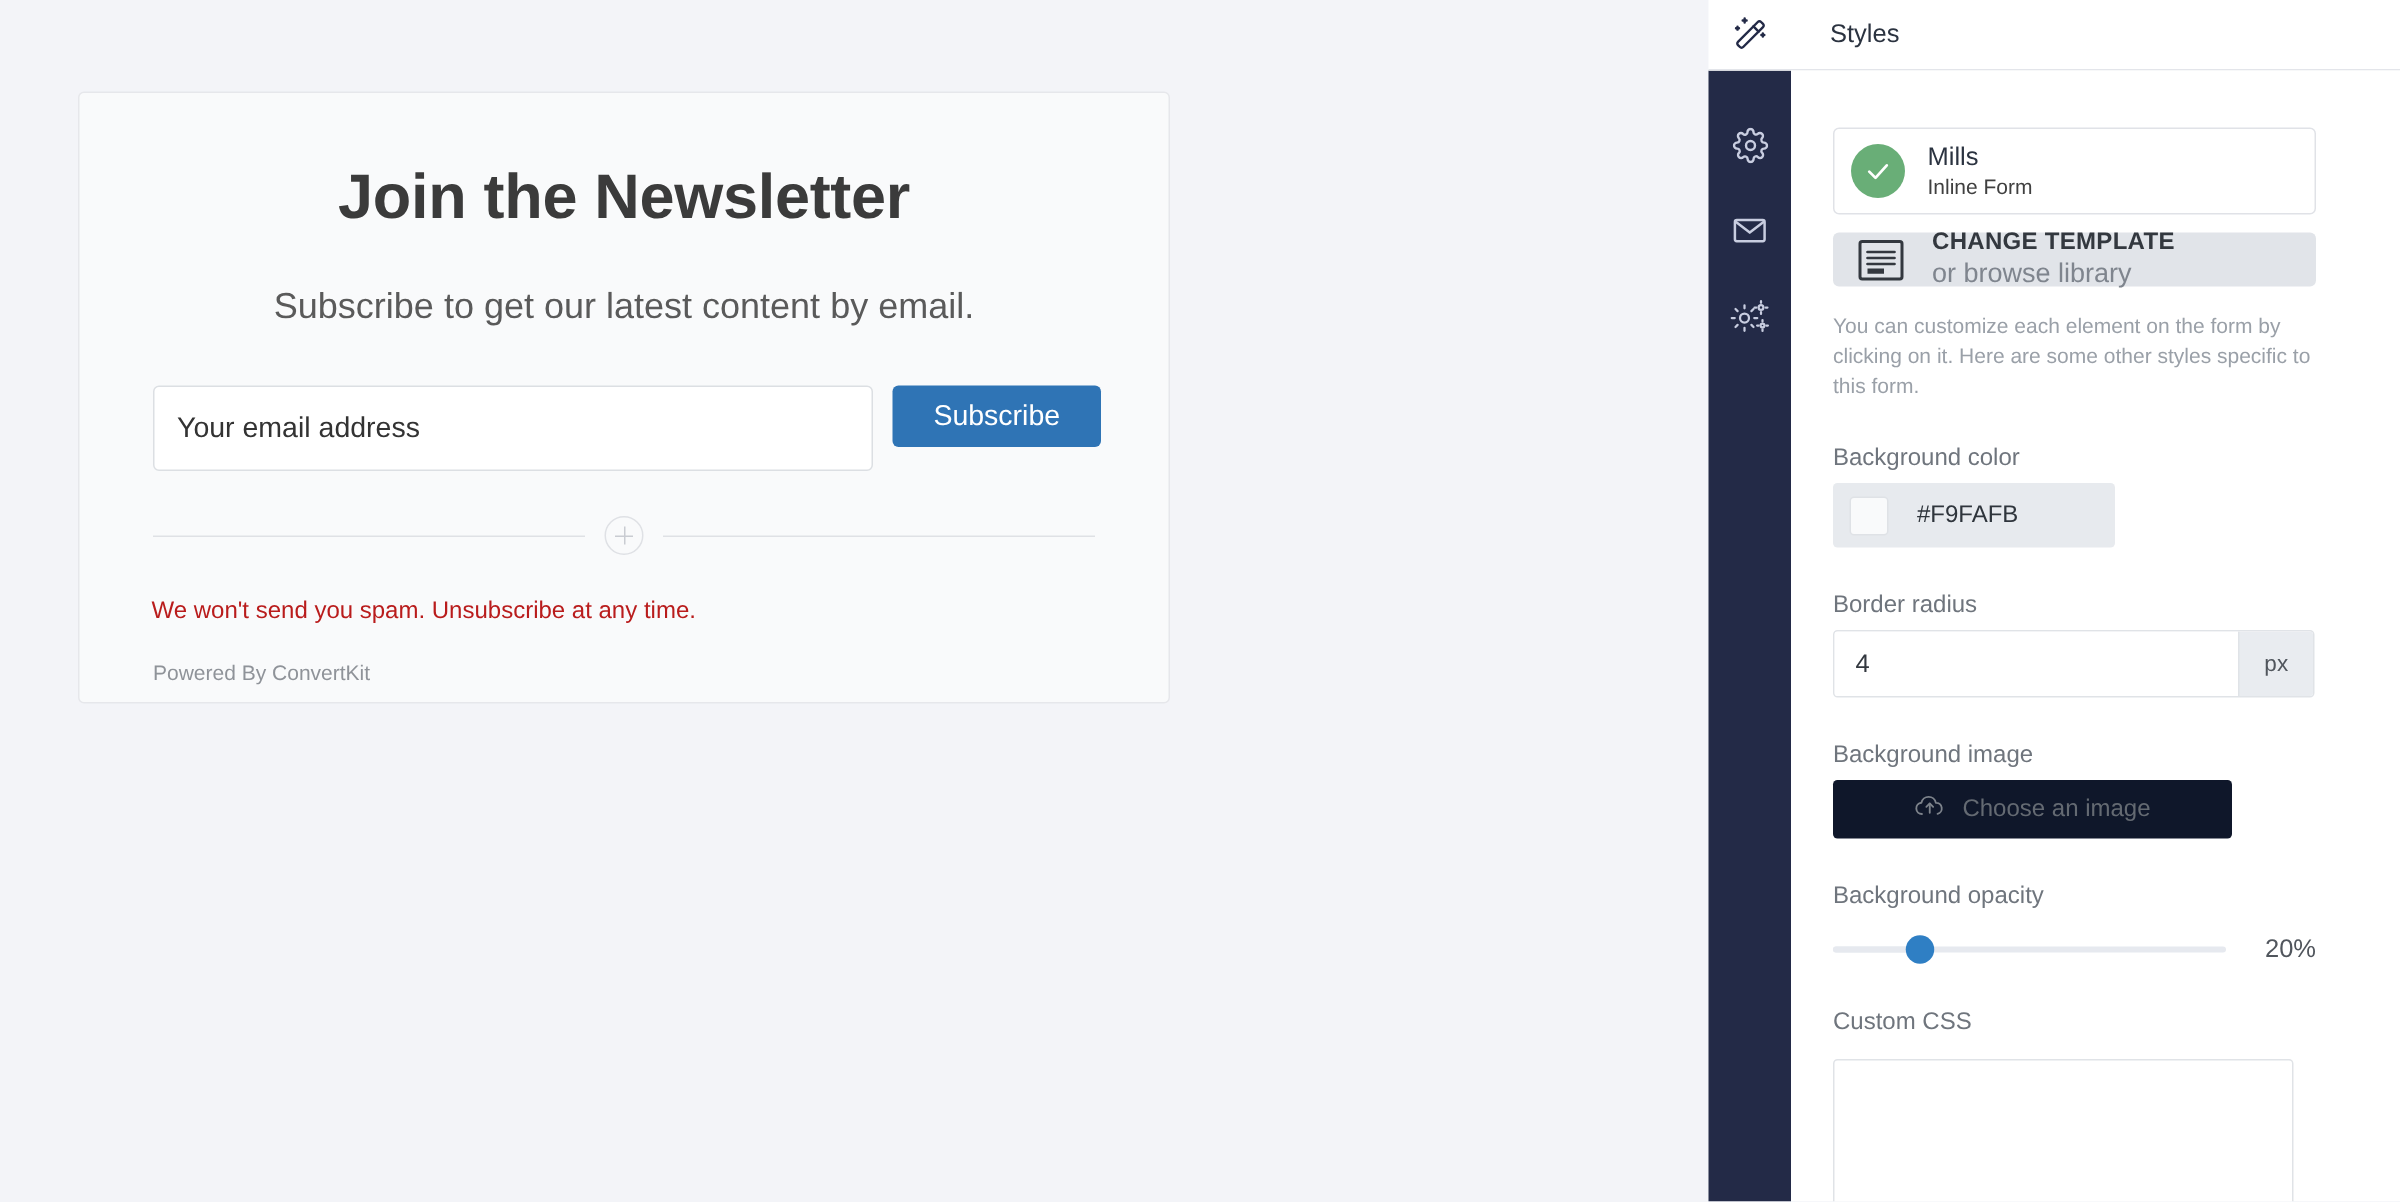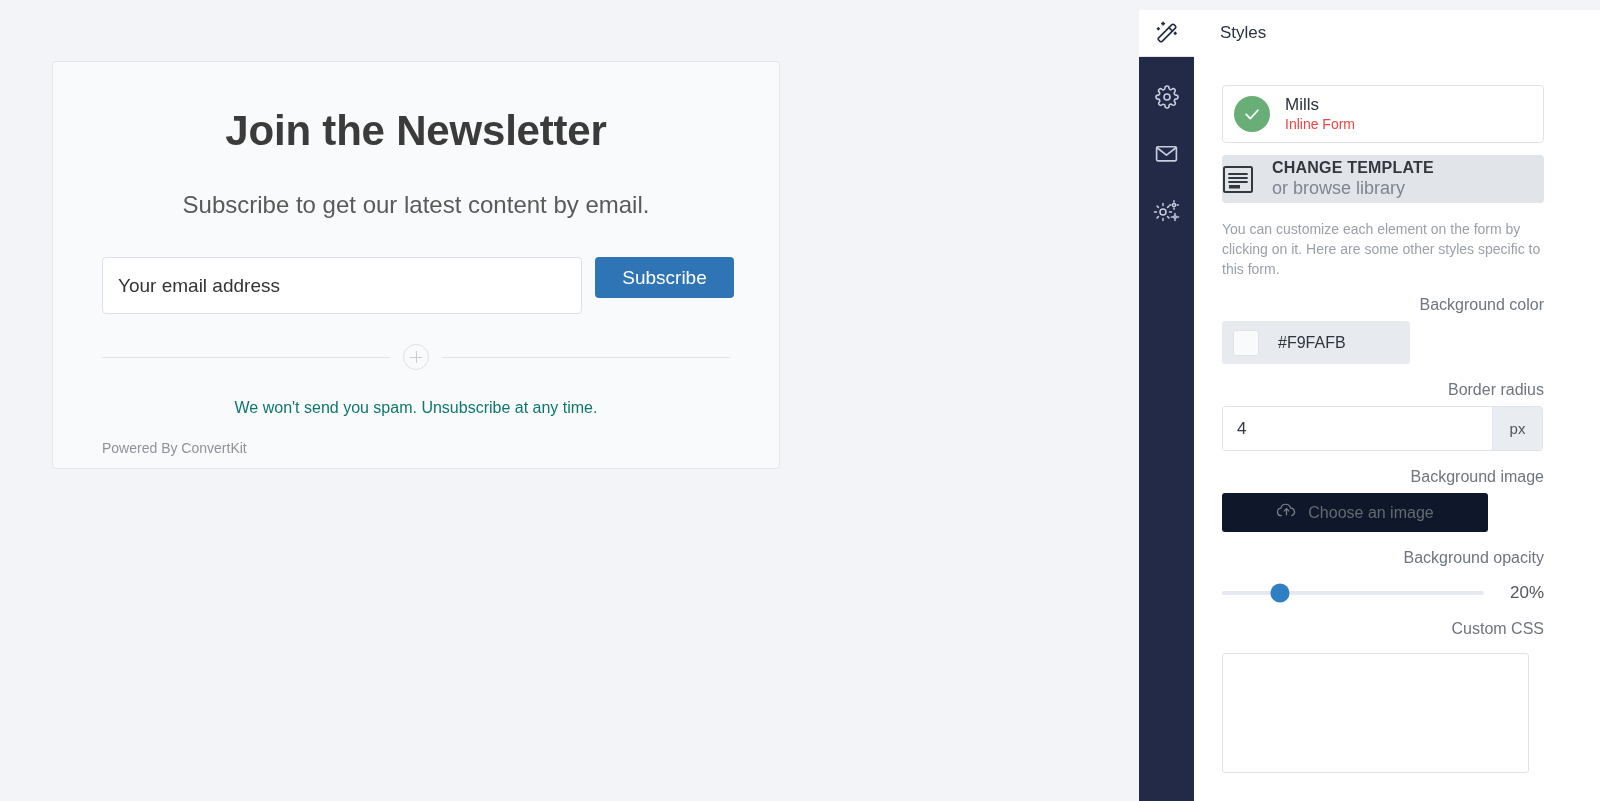--- a/index.html
+++ b/index.html
@@ -87,23 +87,23 @@
     position: relative;
     flex: 0 0 auto;
     cursor: pointer;
   }
   .divider-plus::before, .divider-plus::after {
     content: ""; position: absolute; background: #c9ccd2;
   }
   .divider-plus::before { left: 6px; right: 6px; top: 11.5px; height: 1.5px; }
   .divider-plus::after { top: 6px; bottom: 6px; left: 11.5px; width: 1.5px; }
   .disclaimer {
-    text-align: center;
+    text-align: left;
     font-size: 16px;
-    color: #0f766e;
+    color: #b91c1c;
     margin-top: 29px;
   }
   .powered {
     font-size: 14px;
     color: #8f9399;
     margin-top: 23px;
     padding-left: 1px;
   }
 
   
@@ -120,21 +120,21 @@
   .rail-item {
     width: 55px; height: 57px;
     display: flex; align-items: center; justify-content: center;
     cursor: pointer;
   }
   .rail-item svg { display: block; }
 
   
   .panel-header {
     position: absolute;
-    left: 1139px; top: 10px;
+    left: 1139px; top: 0;
     width: 461px; height: 47px;
     background: #ffffff;
     border-bottom: 1px solid #e3e5ea;
     display: flex;
     align-items: center;
   }
   .wand-wrap {
     width: 55px; height: 46px;
     display: flex; align-items: center; justify-content: center;
     flex: 0 0 55px;
@@ -167,51 +167,50 @@
   }
   .check-circle {
     width: 36px; height: 36px;
     border-radius: 50%;
     background: #69ae77;
     display: flex; align-items: center; justify-content: center;
     flex: 0 0 36px;
   }
   .tpl-text { margin-left: 15px; line-height: 1.25; }
   .tpl-name { font-size: 17px; color: #2b3340; }
-  .tpl-kind { font-size: 14px; color: #ef4444; margin-top: 1px; }
+  .tpl-kind { font-size: 14px; color: #404040; margin-top: 1px; }
 
   .change-tpl {
     margin-top: 12px;
-    height: 48px;
+    height: 36px;
     background: #e1e4e9;
     border-radius: 4px;
     display: flex;
     align-items: center;
-    padding-left: 0;
+    padding-left: 16px;
     cursor: pointer;
   }
   .tpl-icon-box { flex: 0 0 36px; display:flex; align-items:center; }
   .change-txt { margin-left: 14px; line-height: 1.2; }
   .change-main { font-size: 16px; font-weight: bold; color: #33383f; letter-spacing: .2px; }
   .change-sub { font-size: 18px; color: #7f858e; margin-top: 1px; }
 
   .hint {
     margin-top: 16px;
     font-size: 14px;
     color: #9aa0a8;
     line-height: 1.43;
     width: 322px;
   }
 
   .field-label {
     font-size: 16px;
     color: #6f757d;
-    margin-top: 17px;
+    margin-top: 30px;
     margin-bottom: 7px;
-    text-align: right;
   }
   .color-field {
     height: 43px;
     background: #e7eaee;
     border-radius: 3px;
     display: flex;
     align-items: center;
     padding-left: 11px;
     width: 188px;
     cursor: pointer;

